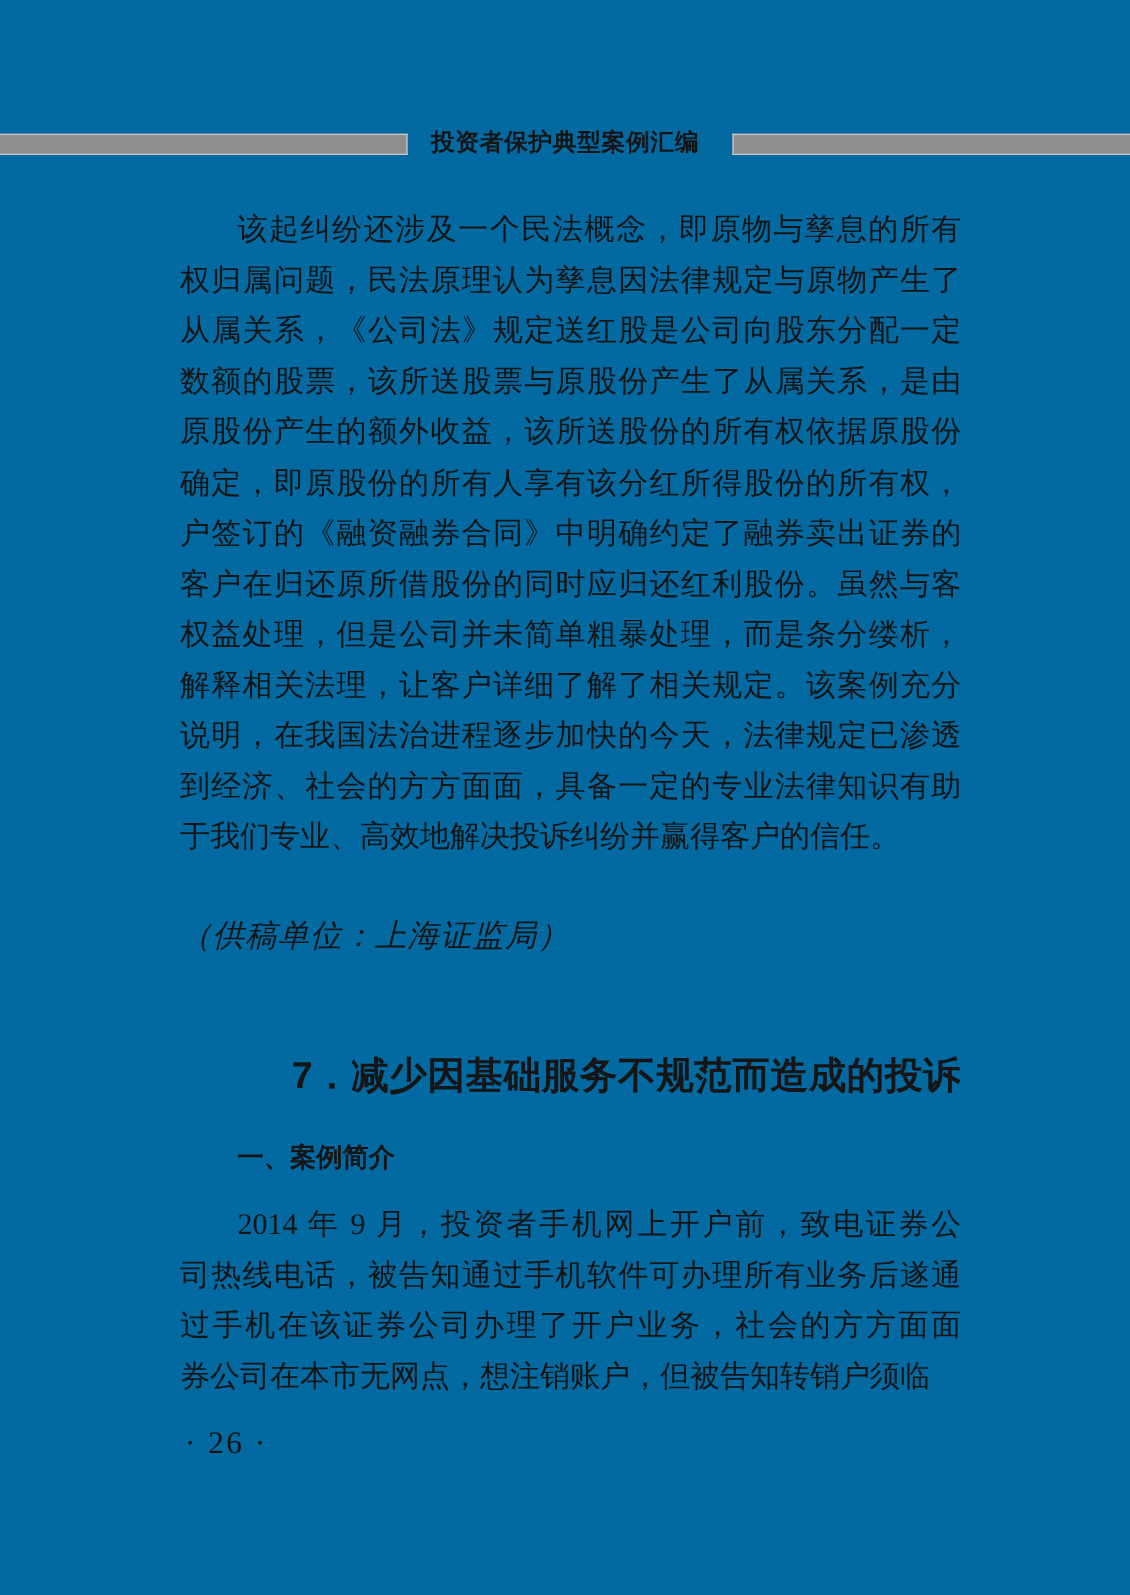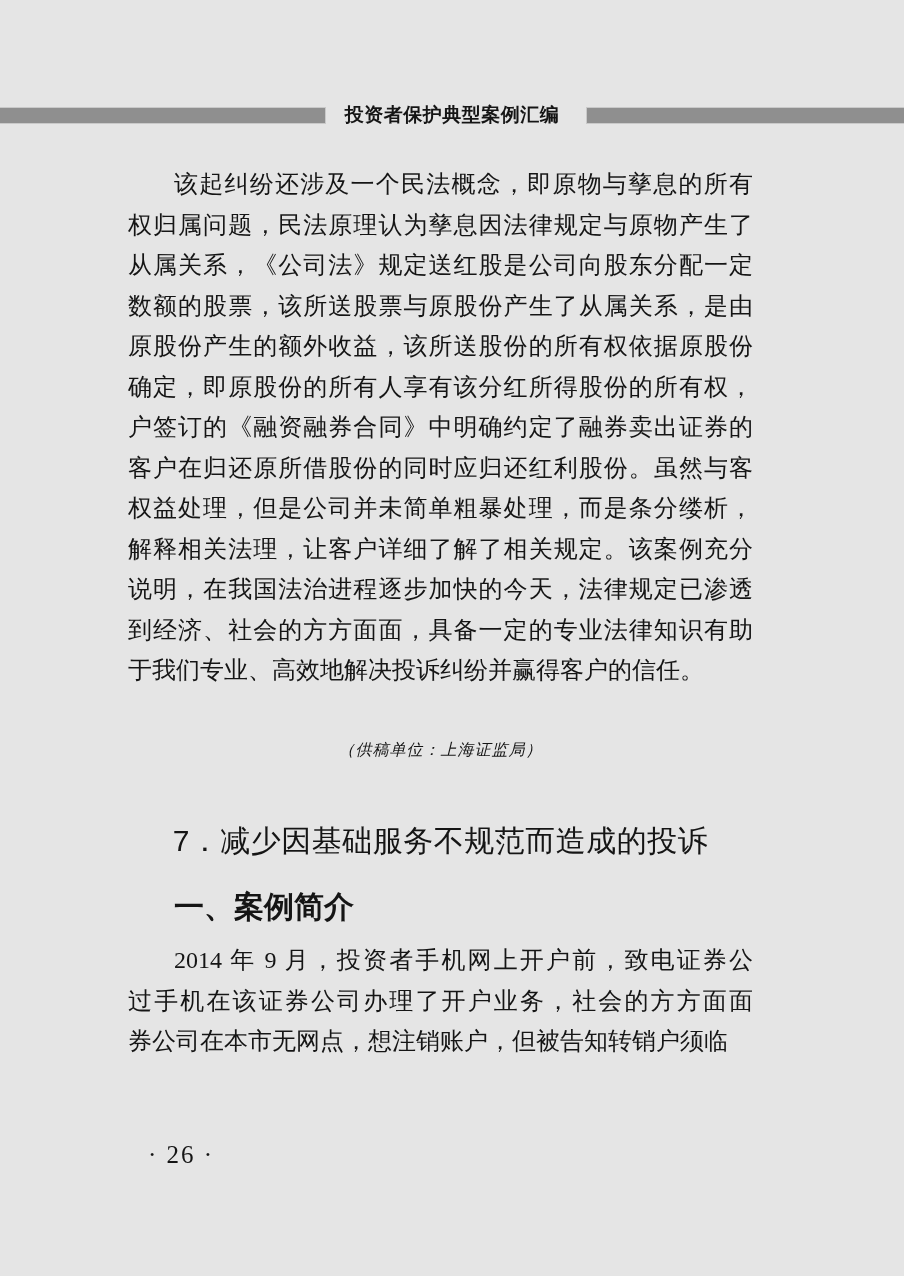--- a/index.html
+++ b/index.html
@@ -4,21 +4,21 @@
 <style>
   html, body {
     margin: 0;
     padding: 0;
     background: #ffffff;
   }
   .page {
     position: relative;
     width: 904px;
     height: 1276px;
-    background: #e5e5e5;
+    background: #0369a1;
     overflow: hidden;
     font-family: "Liberation Serif", "DejaVu Serif", serif;
     color: #151515;
   }
 
   
   .header-bar {
     position: absolute;
     top: 107px;
     height: 17px;
@@ -45,58 +45,58 @@
     text-align: center;
     font-family: "Liberation Sans", "DejaVu Sans", sans-serif;
     font-weight: bold;
     font-size: 19px;
     letter-spacing: 0.5px;
   }
 
   
   .content {
     position: absolute;
-    left: 128px;
+    left: 144px;
     top: 164px;
     width: 625px;
   }
   .para .line {
     font-size: 24px;
     line-height: 40.5px;
     text-align: justify;
     text-align-last: justify;
   }
   .para .line:first-child { text-indent: 46px; }
   .para .line:last-child  { text-align-last: left; }
 
   .attribution {
     margin-top: 39px;
-    font-size: 16px;
+    font-size: 25px;
     line-height: 40.5px;
-    text-align: center;
+    text-align: left;
     font-style: italic;
     letter-spacing: 1px;
   }
 
   .section-heading {
-    margin-top: 48px;
+    margin-top: 68px;
     font-family: "Liberation Sans", "DejaVu Sans", sans-serif;
-    font-weight: normal;
+    font-weight: bold;
     font-size: 30px;
     line-height: 45px;
-    text-align: center;
+    text-align: right;
     letter-spacing: 0.5px;
   }
 
   .subsection-heading {
     margin-top: 25px;
     padding-left: 46px;
     font-family: "Liberation Sans", "DejaVu Sans", sans-serif;
     font-weight: bold;
-    font-size: 30px;
+    font-size: 21px;
     line-height: 38px;
   }
 
   .para.case-intro { margin-top: 14px; }
 
   .page-number {
     position: absolute;
     left: 148px;
     top: 1140px;
     font-size: 25px;
@@ -132,20 +132,21 @@
       </div>
 
     <div class="attribution">（供稿单位：上海证监局）</div>
 
     <div class="section-heading">7．减少因基础服务不规范而造成的投诉</div>
 
     <div class="subsection-heading">一、案例简介</div>
 
     <div class="para case-intro">
         <div class="line">2014 年 9 月，投资者手机网上开户前，致电证券公</div>
+        <div class="line">司热线电话，被告知通过手机软件可办理所有业务后遂通</div>
         <div class="line">过手机在该证券公司办理了开户业务，社会的方方面面</div>
         <div class="line">券公司在本市无网点，想注销账户，但被告知转销户须临</div>
       </div>
 
   </div>
 
   <div class="page-number">· 26 ·</div>
 
 </div>
 

